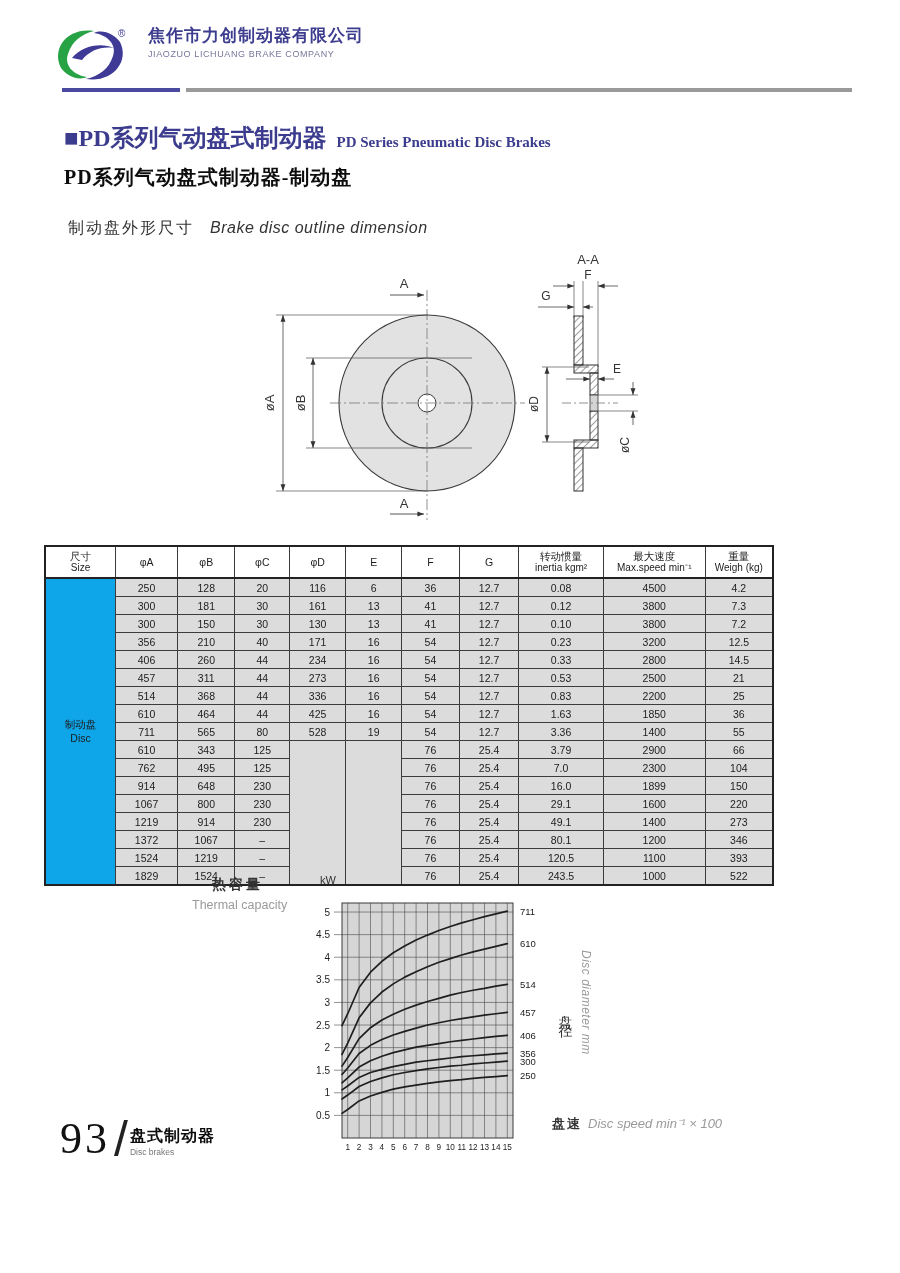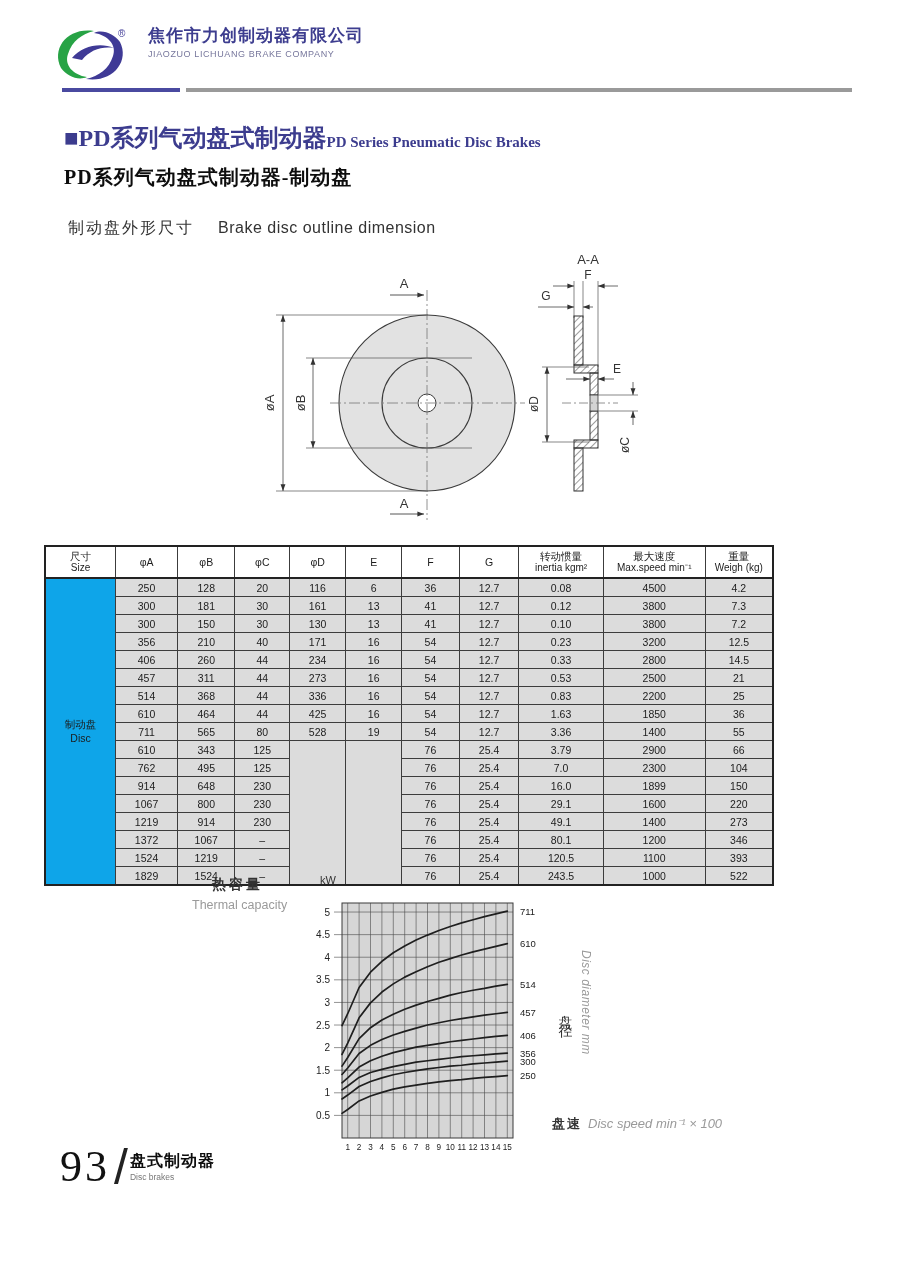--- a/index.html
+++ b/index.html
@@ -14,26 +14,26 @@
   .company-cn{font-size:17px;font-weight:bold;color:#3d3d8f;letter-spacing:1px;}
   .company-en{font-size:9px;color:#77779c;letter-spacing:0.6px;margin-top:2px;}
 
   .divider{position:absolute;left:62px;top:88px;width:790px;height:4px;}
   .divider .seg-purple{position:absolute;left:0;top:0;width:118px;height:4px;background:#4a4aa0;}
   .divider .seg-gray{position:absolute;left:124px;top:0;right:0;height:4px;background:#9a9a9a;}
 
   
   .title-row{position:absolute;left:64px;top:126px;display:flex;align-items:flex-end;color:#3c3c8e;}
   .title-cn{font-family:"Liberation Serif",serif;font-weight:bold;font-size:24px;line-height:1;}
-  .title-en{font-family:"Liberation Serif",serif;font-weight:bold;font-size:15px;line-height:1.1;}
+  .title-en{font-family:"Liberation Serif",serif;font-weight:bold;font-size:15px;margin-left:10px;line-height:1.1;}
   .subtitle{position:absolute;left:64px;top:164px;font-family:"Liberation Serif",serif;
             font-weight:bold;font-size:20px;color:#0d0d0d;letter-spacing:1px;}
   .section-title{position:absolute;left:68px;top:218px;font-size:16px;color:#333;}
   .section-title .cn{letter-spacing:2px;}
-  .section-title .en{margin-left:24px;letter-spacing:0.5px;}
+  .section-title .en{margin-left:16px;letter-spacing:0.5px;font-style:italic;}
 
   
   .drawing{position:absolute;left:250px;top:238px;}
   .drawing text{font-family:"Liberation Sans",sans-serif;fill:#333;}
 
   
   .spec-table{position:absolute;left:44px;top:545px;width:730px;border-collapse:collapse;
               font-size:10.5px;color:#1c1c1c;table-layout:fixed;}
   .spec-table th,.spec-table td{border:1px solid #3c3c3c;text-align:center;vertical-align:middle;padding:0;}
   .spec-table{border:2px solid #222;}
@@ -49,21 +49,21 @@
   .chart-label-en{position:absolute;left:192px;top:898px;font-size:12.5px;color:#9a9a9a;}
   .chart-right-cn{position:absolute;left:557px;top:1004px;writing-mode:vertical-rl;
                   font-size:14px;color:#333;letter-spacing:9px;}
   .chart-right-en{position:absolute;left:579px;top:950px;writing-mode:vertical-rl;
                   font-size:12px;font-style:italic;color:#9a9a9a;letter-spacing:0.5px;}
   .chart-xlabel{position:absolute;left:552px;top:1114px;font-size:13px;}
   .chart-xlabel .cn{font-weight:bold;color:#333;letter-spacing:2px;}
   .chart-xlabel .en{font-style:italic;color:#9a9a9a;margin-left:6px;}
 
   
-  .footer{position:absolute;left:60px;top:1146px;display:flex;align-items:flex-start;}
+  .footer{position:absolute;left:60px;top:1118px;display:flex;align-items:center;}
   .page-num{font-family:"Liberation Serif",serif;font-size:44px;line-height:0.95;color:#111;letter-spacing:3px;}
   .slash{font-size:50px;font-weight:100;line-height:0.85;margin:0 2px 0 4px;color:#222;}
   .footer-title{margin-top:5px;}
   .footer-title .cn{font-size:16px;font-weight:bold;color:#0d0d0d;letter-spacing:1px;}
   .footer-title .en{font-size:8.5px;color:#777;}
 </style>
 </head>
 <body>
 
 <div class="page">

